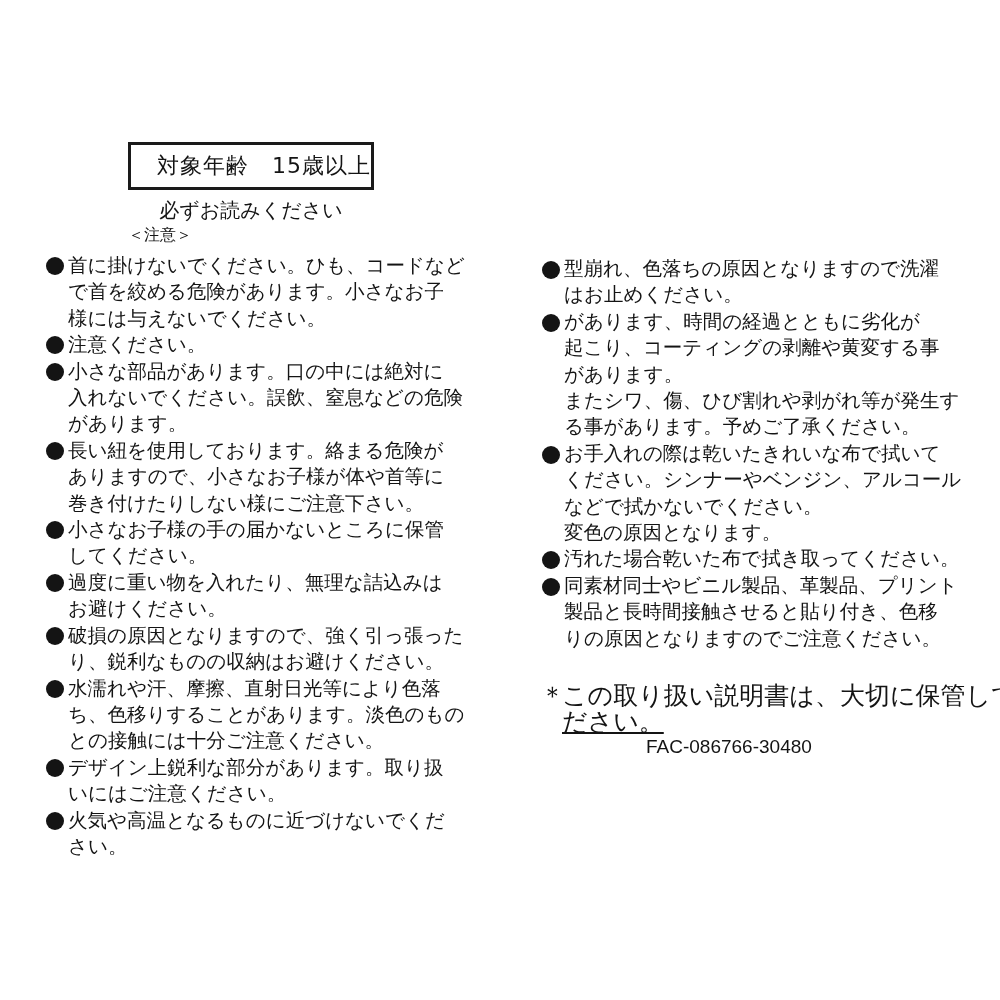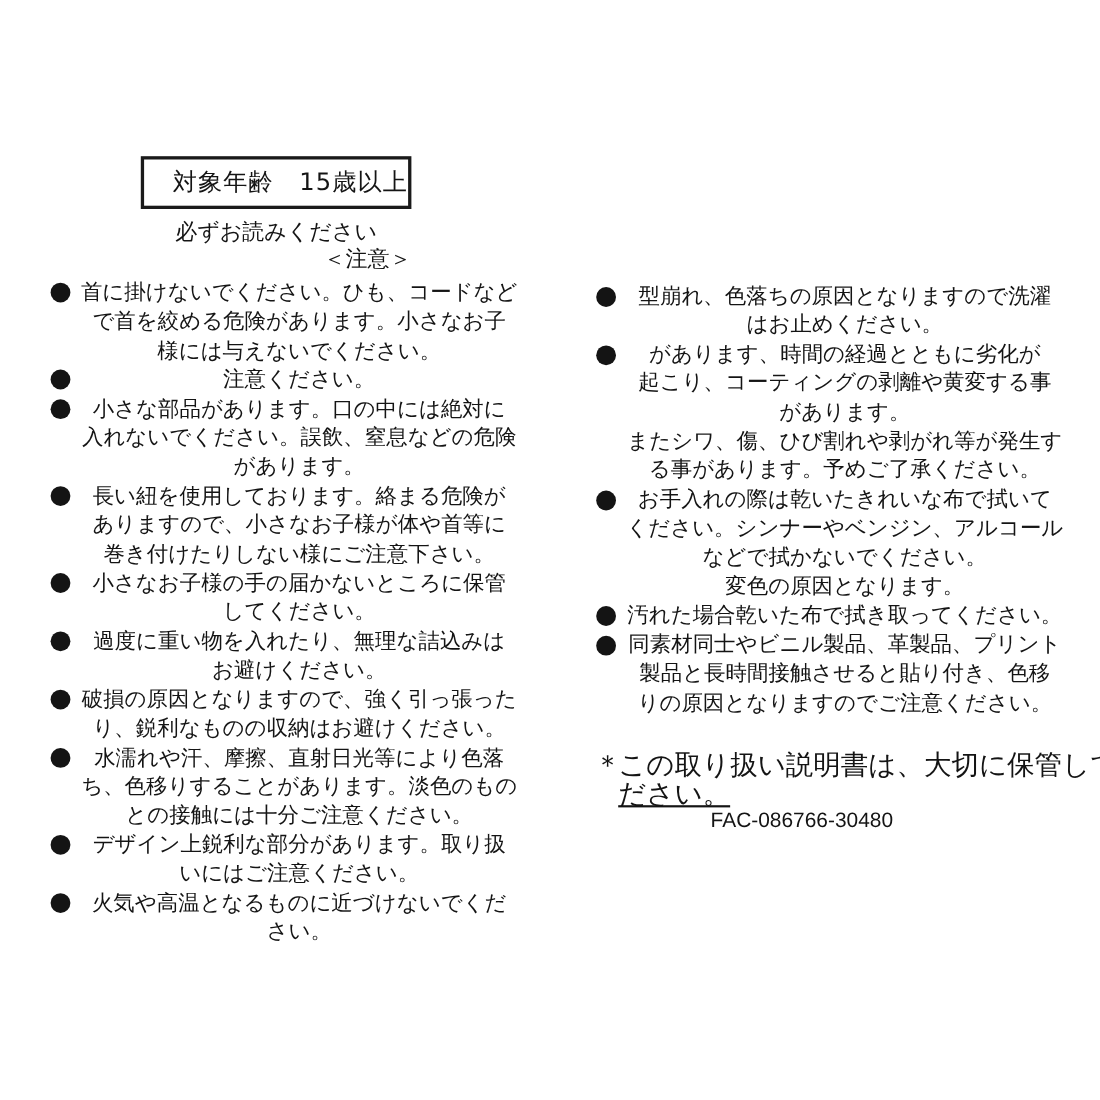--- a/index.html
+++ b/index.html
@@ -11,24 +11,24 @@
     position: absolute; left: 128px; top: 142px; width: 246px; height: 48px;
     border: 3px solid #1a1a1a; box-sizing: border-box;
     display: flex; align-items: center; justify-content: flex-end;
     font-size: 22px; letter-spacing: 1px;
   }
   .read-title {
     position: absolute; left: 128px; width: 246px; top: 198px; text-align: center;
     font-size: 20px; line-height: 24px;
   }
   .caution-title {
-    position: absolute; left: 128px; width: 246px; top: 223px; text-align: right;
-    font-size: 20px; line-height: 24px;
+    position: absolute; left: 128px; width: 246px; top: 223px; text-align: left;
+    font-size: 16px; line-height: 24px; font-family: Liberation Serif, serif;
   }
-  .col { position: absolute; font-size: 19.5px; line-height: 26.4px; text-align: center; }
+  .col { position: absolute; font-size: 19.5px; line-height: 26.4px; }
   .col.left { left: 46px; top: 253px; width: 430px; }
   .col.right { left: 542px; top: 257px; width: 430px; font-family: Liberation Mono, monospace; }
   .item { position: relative; padding-left: 22px; }
   .item .bullet {
     position: absolute; left: 0; top: 4px; width: 18px; height: 18px; border-radius: 50%; background: #141414;
   }
   .item .line, .note .line { display: block; white-space: nowrap; }
   .note { position: absolute; left: 540px; top: 683px; font-size: 25px; line-height: 26.4px; }
   .note .asterisk { display: inline-block; width: 22px; }
   .note .cont { padding-left: 22px; text-decoration: underline; }

